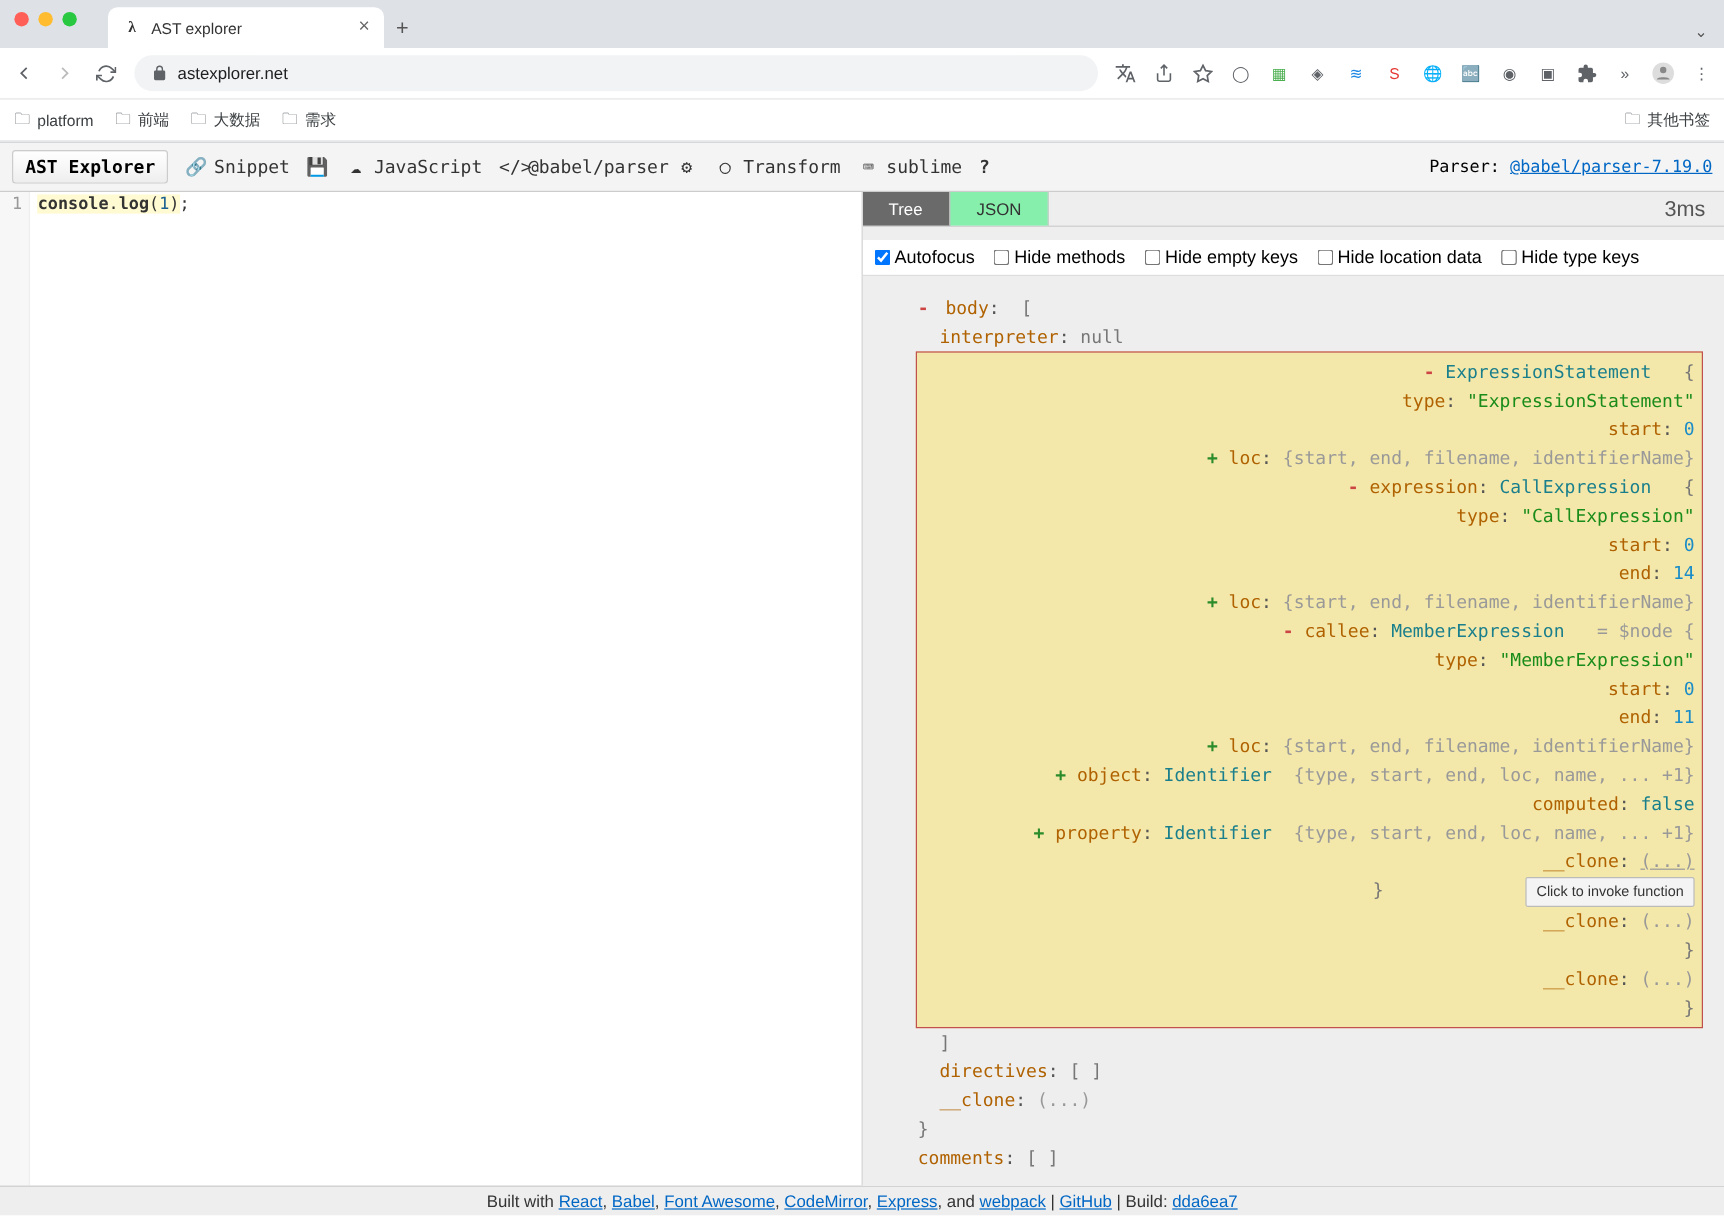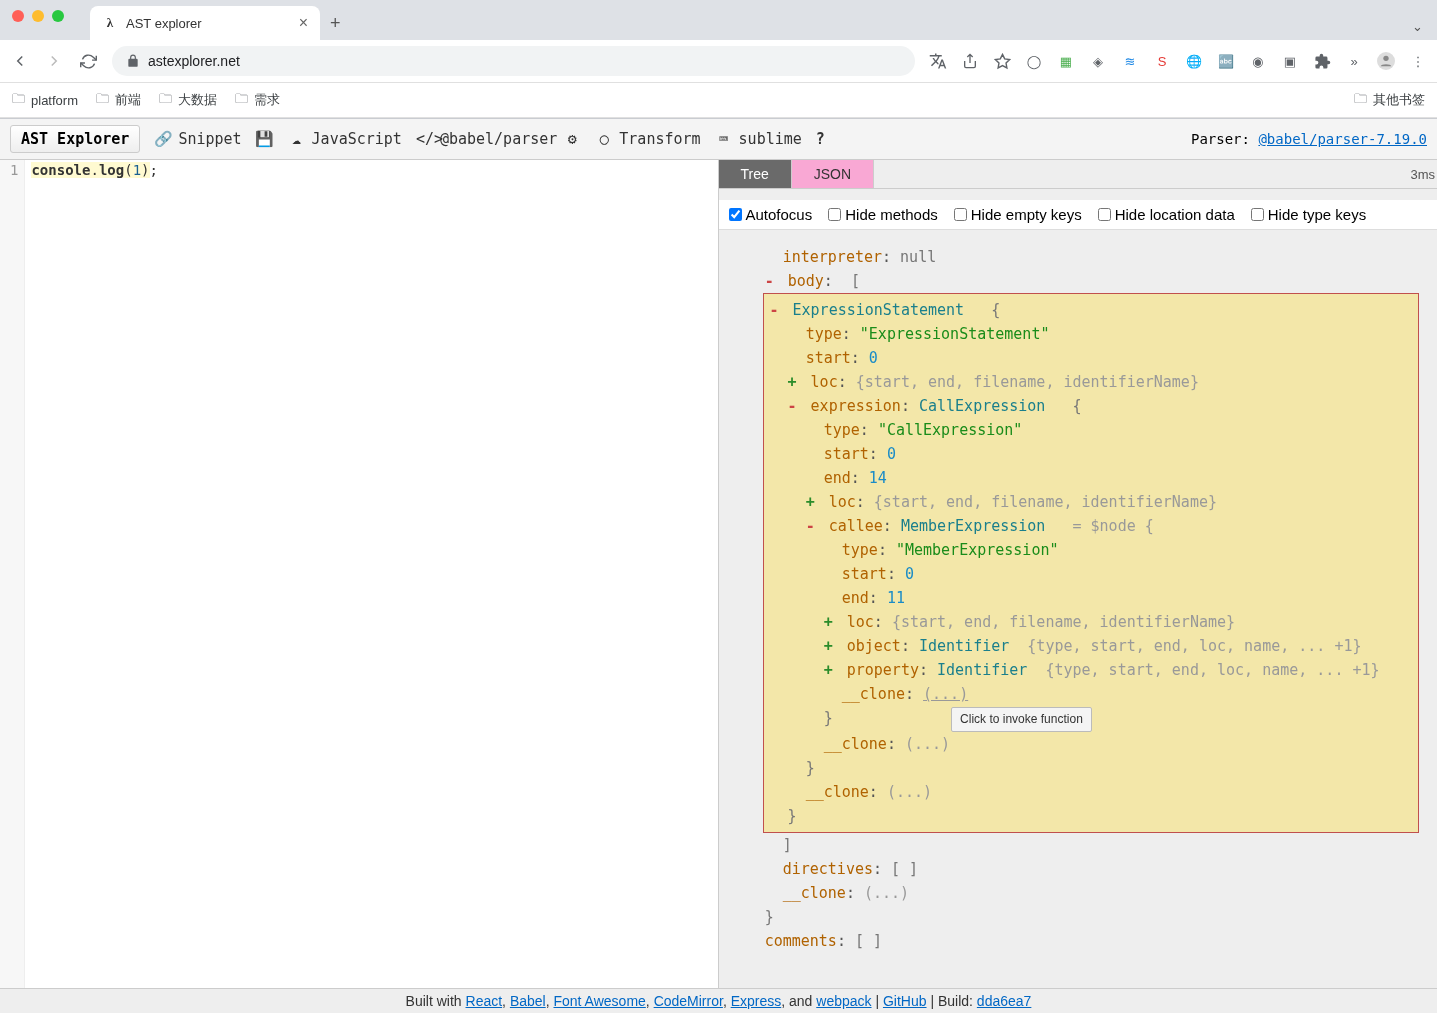--- a/index.html
+++ b/index.html
@@ -115,23 +115,23 @@
 }
 .gutter { background:#f7f7f7; color:#999; text-align:right; padding: 2px 6px 2px 10px; border-right:1px solid #eee; }
 .code-line { padding: 2px 6px; }
 .code-line .hl { background: #fffad1; }
 .tok-obj { color:#333; font-weight:bold;text-align:right; }
 .tok-punc { color:#333; }
 .tok-num { color:#195f91; }
 
 .output-pane { width:50%; display:flex; flex-direction:column; background:#eee; overflow:hidden;gap:11px; }
 .out-tabs { display:flex; align-items:center; background:#eee; border-bottom:1px solid #ccc; font-size:14px; }
-.out-tab { padding: 6px 22px; cursor:pointer; color:#333; background:#f9a8d4; border-right:1px solid #ccc; }
+.out-tab { padding: 6px 22px; cursor:pointer; color:#333; background:#86efac; border-right:1px solid #ccc; }
 .out-tab.active { background:#6a6a6a; color:#fff; }
-.parse-time { margin-left:auto; padding-right:2px; color:#555; font-size:13px; }
+.parse-time { margin-left:auto; padding-right:16px; color:#555; font-size:18px; }
 .filters { background:#fff; padding:6px 10px; display:flex; gap:16px; font-size:15px; border-bottom:1px solid #ddd; }
 .filters label { display:flex; align-items:center; gap:4px; }
 
 .tree {
   flex:1;
   overflow:auto;
   background:#eee;
   font-family: Menlo, Monaco, Consolas, monospace;
   font-size: 15px;
   line-height: 1.6;
@@ -147,20 +147,21 @@
 .val-num { color: #1a8cc7; }
 .val-null { color:#777; }
 .val-bool { color:#1a7f8c; }
 .brace { color:#777; }
 .faded { color:#999; }
 .hl-block {
   background: #f3e7a9;
   border: 1px solid #c0504d;
   margin: 0 8px 0 34px;
   padding: 4px 6px;
+  text-align: right;
 }
 .tooltip {
   position: relative;
   display: inline-block;
   background:#f4f4f4;
   border:1px solid #bbb;
   padding:2px 8px;
   font-size:12px;
   font-family: -apple-system, sans-serif;
   color:#333;
@@ -356,39 +357,40 @@
           <input type="checkbox" style="">
           <span>Hide location data</span>
         </label>
       <label>
           <input type="checkbox" style="">
           <span>Hide type keys</span>
         </label>
     </div>
 
     <div class="tree">
+<div class="row">    <span class="toggle">-</span> <span class="key">body</span><span class="colon">:  </span><span class="brace">[</span></div>
 <div class="row">      <span class="key">interpreter</span><span class="colon">: </span><span class="val-null">null</span></div>
-<div class="row">    <span class="toggle">-</span> <span class="key">body</span><span class="colon">:  </span><span class="brace">[</span></div>
 
 <div class="hl-block">
 <div class="row"><span class="toggle">-</span> <span class="type-name">ExpressionStatement</span>   <span class="brace">{</span></div>
 <div class="row">    <span class="key">type</span><span class="colon">: </span><span class="val-str">"ExpressionStatement"</span></div>
 <div class="row">    <span class="key">start</span><span class="colon">: </span><span class="val-num">0</span></div>
 <div class="row">  <span class="toggle plus">+</span> <span class="key">loc</span><span class="colon">: </span><span class="faded">{start, end, filename, identifierName}</span></div>
 <div class="row">  <span class="toggle">-</span> <span class="key">expression</span><span class="colon">: </span><span class="type-name">CallExpression</span>   <span class="brace">{</span></div>
 <div class="row">      <span class="key">type</span><span class="colon">: </span><span class="val-str">"CallExpression"</span></div>
 <div class="row">      <span class="key">start</span><span class="colon">: </span><span class="val-num">0</span></div>
 <div class="row">      <span class="key">end</span><span class="colon">: </span><span class="val-num">14</span></div>
 <div class="row">    <span class="toggle plus">+</span> <span class="key">loc</span><span class="colon">: </span><span class="faded">{start, end, filename, identifierName}</span></div>
 <div class="row">    <span class="toggle">-</span> <span class="key">callee</span><span class="colon">: </span><span class="type-name">MemberExpression</span>   <span class="faded">= $node {</span></div>
 <div class="row">        <span class="key">type</span><span class="colon">: </span><span class="val-str">"MemberExpression"</span></div>
 <div class="row">        <span class="key">start</span><span class="colon">: </span><span class="val-num">0</span></div>
 <div class="row">        <span class="key">end</span><span class="colon">: </span><span class="val-num">11</span></div>
 <div class="row">      <span class="toggle plus">+</span> <span class="key">loc</span><span class="colon">: </span><span class="faded">{start, end, filename, identifierName}</span></div>
 <div class="row">      <span class="toggle plus">+</span> <span class="key">object</span><span class="colon">: </span><span class="type-name">Identifier</span>  <span class="faded">{type, start, end, loc, name, ... +1}</span></div>
+<div class="row">        <span class="key">computed</span><span class="colon">: </span><span class="val-bool">false</span></div>
 <div class="row">      <span class="toggle plus">+</span> <span class="key">property</span><span class="colon">: </span><span class="type-name">Identifier</span>  <span class="faded">{type, start, end, loc, name, ... +1}</span></div>
 <div class="row">        <span class="key">__clone</span><span class="colon">: </span><span class="faded" style="text-decoration:underline">(...)</span></div>
 <div class="row">      <span class="brace">}</span>            <span class="tooltip">Click to invoke function</span></div>
 <div class="row">      <span class="key">__clone</span><span class="colon">: </span><span class="faded">(...)</span></div>
 <div class="row">    <span class="brace">}</span></div>
 <div class="row">    <span class="key">__clone</span><span class="colon">: </span><span class="faded">(...)</span></div>
 <div class="row">  <span class="brace">}</span></div>
 </div>
 
 <div class="row">      <span class="brace">]</span></div>

